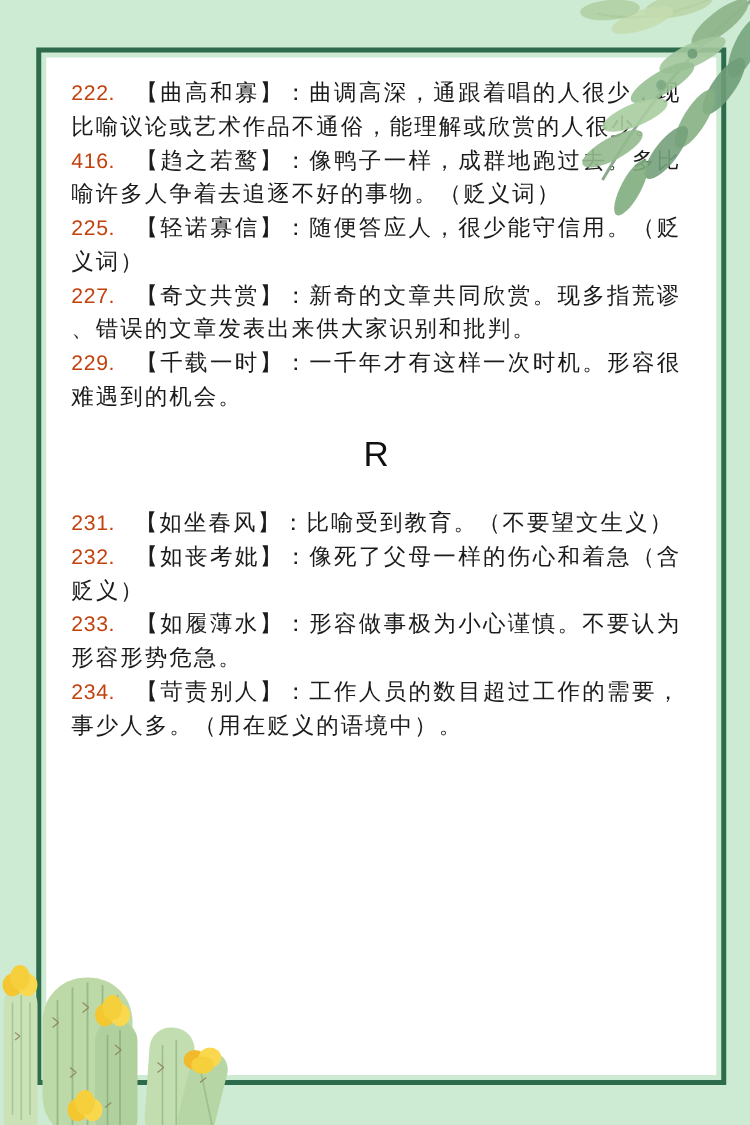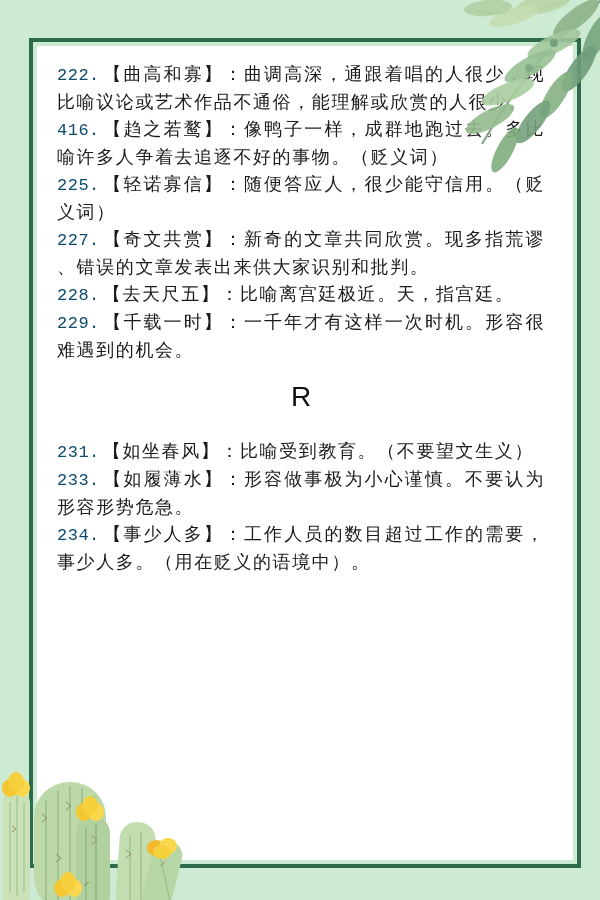--- a/index.html
+++ b/index.html
@@ -26,25 +26,25 @@
   .entry {
     font-size: 18px;
     line-height: 27px;
     letter-spacing: 1.6px;
     color: #1b1b1b;
     text-align: justify;
     word-break: break-all;
     line-break: anywhere;
   }
   .entry .num {
-    font-family: Liberation Mono, monospace;
+    font-family: Liberation Sans, sans-serif;
     font-size: 17px;
     letter-spacing: 0.5px;
-    margin-right: 3px;
-    color: #0c4a6e;
+    margin-right: 16px;
+    color: #c2410c;
   }
   .section-header {
     text-align: center;
     font-family: "Liberation Sans", sans-serif;
     font-size: 28px;
     font-weight: 500;
     color: #0f0f0f;
     line-height: 40px;
     margin-top: 13px;
     margin-bottom: 21px;
@@ -65,36 +65,36 @@
         <p class="entry"><span class="num">222.</span><span class="term">【曲高和寡】：</span><span class="def">曲调高深，通跟着唱的人很少，现比喻议论或艺术作品不通俗，能理解或欣赏的人很少。</span></p>
 
         <p class="entry"><span class="num">416.</span><span class="term">【趋之若鹜】：</span><span class="def">像鸭子一样，成群地跑过去。多比喻许多人争着去追逐不好的事物。（贬义词）</span></p>
 
 
         <p class="entry"><span class="num">225.</span><span class="term">【轻诺寡信】：</span><span class="def">随便答应人，很少能守信用。（贬义词）</span></p>
 
 
         <p class="entry"><span class="num">227.</span><span class="term">【奇文共赏】：</span><span class="def">新奇的文章共同欣赏。现多指荒谬、错误的文章发表出来供大家识别和批判。</span></p>
 
-        <p class="entry"><span class="num">228.</span><span class="term">【去天尺五】：</span><span class="def">比喻离宫廷极近。天，指宫廷。</span></p>
 
         <p class="entry"><span class="num">229.</span><span class="term">【千载一时】：</span><span class="def">一千年才有这样一次时机。形容很难遇到的机会。</span></p>
       </div>
 
     <h2 class="section-header">R</h2>
 
     <div>
 
 
         <p class="entry"><span class="num">231.</span><span class="term">【如坐春风】：</span><span class="def">比喻受到教育。（不要望文生义）</span></p>
 
+        <p class="entry"><span class="num">232.</span><span class="term">【如丧考妣】：</span><span class="def">像死了父母一样的伤心和着急（含贬义）</span></p>
 
         <p class="entry"><span class="num">233.</span><span class="term">【如履薄水】：</span><span class="def">形容做事极为小心谨慎。不要认为形容形势危急。</span></p>
 
-        <p class="entry"><span class="num">234.</span><span class="term">【事少人多】：</span><span class="def">工作人员的数目超过工作的需要，事少人多。（用在贬义的语境中）。</span></p>
+        <p class="entry"><span class="num">234.</span><span class="term">【苛责别人】：</span><span class="def">工作人员的数目超过工作的需要，事少人多。（用在贬义的语境中）。</span></p>
       </div>
 
   </div>
 </div>
 
 <svg class="deco deco-leaves" viewBox="0 0 196 186" xmlns="http://www.w3.org/2000/svg">
   <path d="M196,2 C158,32 118,72 74,148" stroke="#7fa184" stroke-width="2.4" fill="none" opacity="0.9"></path>
   <path d="M168,0 C132,16 102,22 70,15" stroke="#9dbd97" stroke-width="1.8" fill="none" opacity="0.8"></path>
   <ellipse cx="0" cy="0" rx="28" ry="9" fill="#b9d4a4" opacity="0.85" transform="translate(135,8) rotate(-12)"></ellipse>
   <ellipse cx="0" cy="0" rx="26" ry="8" fill="#c4dcae" opacity="0.85" transform="translate(106,20) rotate(-18)"></ellipse>

